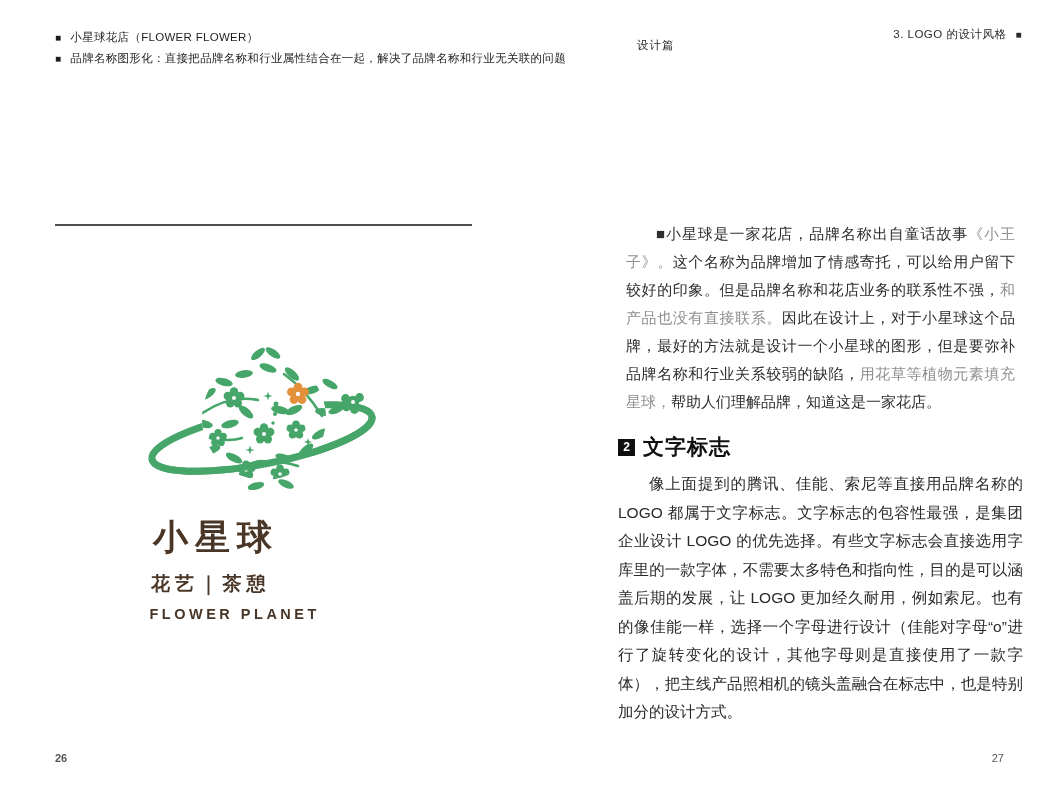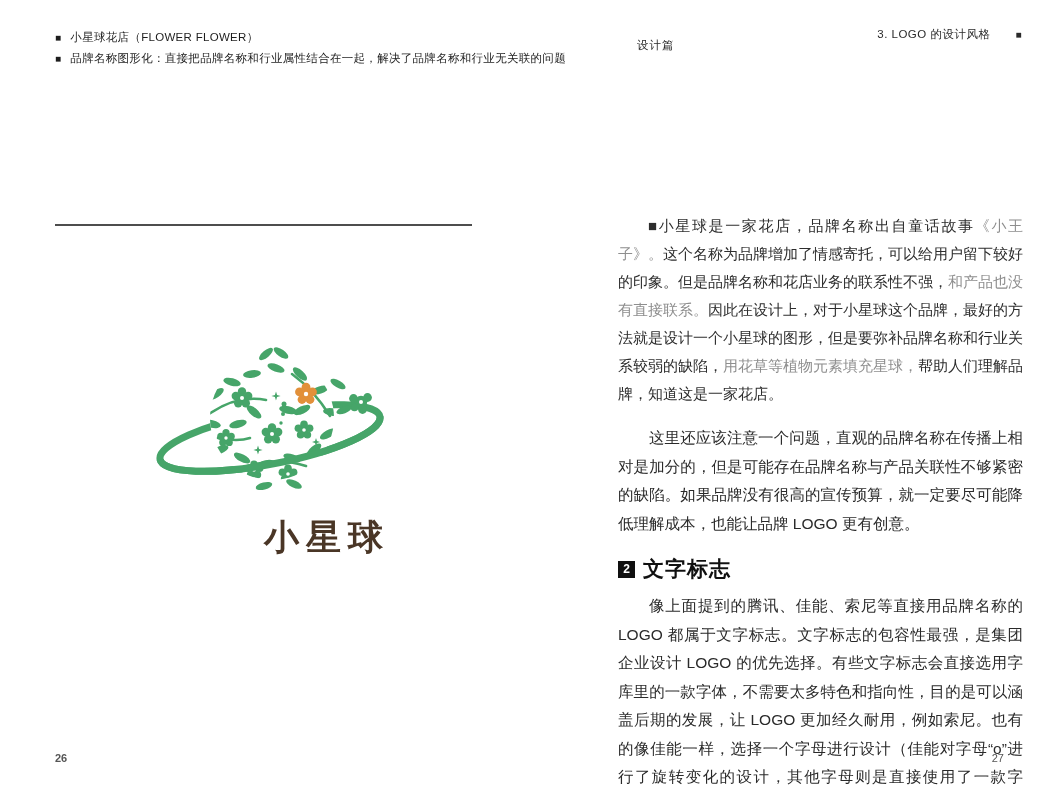--- a/index.html
+++ b/index.html
@@ -7,39 +7,39 @@
     width:1058px;height:793px;background:#ffffff;position:relative;overflow:hidden;
     font-family:"Liberation Sans",sans-serif;color:#1f1f1f;
   }
   .abs{position:absolute;}
 
   
   .left-head{left:55px;top:30px;}
   .head-line{display:flex;align-items:center;margin-bottom:6px;font-size:11.5px;color:#1d1d1d;letter-spacing:.3px;}
   .head-line .blk{font-size:10px;margin-right:9px;line-height:1;}
   .section-label{left:637px;top:38px;font-size:11.5px;color:#2a2a2a;letter-spacing:1px;}
-  .chapter-label{right:36px;top:27px;font-size:11.5px;color:#2a2a2a;display:flex;align-items:center;letter-spacing:.5px;gap:16px;}
+  .chapter-label{right:36px;top:27px;font-size:11.5px;color:#2a2a2a;display:flex;align-items:center;letter-spacing:.5px;}
   .chapter-label .blk{font-size:10px;margin-left:9px;line-height:1;}
 
   
   .hrule{left:55px;top:224px;width:417px;height:2px;background:#4d4d4d;}
-  .logo-block{left:146px;top:346px;width:244px;text-align:right;}
+  .logo-block{left:146px;top:346px;width:244px;text-align:left;}
   .logo-cn{margin-top:6px;font-size:35px;font-weight:bold;color:#4a3626;letter-spacing:7px;text-indent:7px;font-family:"DejaVu Sans",sans-serif;}
   .logo-sub{margin-top:10px;font-size:19px;font-weight:bold;color:#4a3626;letter-spacing:5px;text-indent:5px;}
   .logo-en{margin-top:9px;font-size:14.5px;font-weight:bold;color:#4a3626;letter-spacing:3.5px;text-indent:3.5px;}
   .pageno{font-size:11px;color:#555;}
   .pn-left{left:55px;top:752px;font-weight:bold;}
   .pn-right{right:54px;top:752px;text-align:center;}
 
   
   .right-col{left:618px;top:212px;width:405px;}
   .para-serif{
     font-family:Liberation Sans, sans-serif;
     font-size:15px;line-height:28px;text-align:justify;color:#2d2d2d;
-    text-indent:2em;margin:0;
+    text-indent:2em;margin:8px;
   }
   .para-serif .hl{color:#8e8e8e;}
   .para-sans{
     font-size:15.5px;line-height:28.5px;text-align:justify;color:#2a2a2a;
     text-indent:2em;margin:16px 0 0 0;
   }
   .sec-heading{margin-top:17px;display:flex;align-items:center;}
   .sec-num{width:17px;height:17px;background:#101010;color:#fff;font-size:12px;font-weight:bold;
     display:flex;align-items:center;justify-content:center;flex:0 0 auto;}
   .sec-title{margin-left:8px;font-size:21px;font-weight:bold;color:#101010;letter-spacing:1px;font-family:Liberation Serif, serif;}
@@ -207,31 +207,32 @@
         <circle cx="199.5" cy="52.5" r="4.4"></circle>
         <circle cx="213.5" cy="51.5" r="4.4"></circle>
       <circle cx="208.5" cy="63.5" r="4.4"></circle>
         <circle cx="200.5" cy="61.5" r="3.8"></circle>
       <ellipse cx="190" cy="64" rx="8" ry="3.4" transform="rotate(-20 190 64)"></ellipse>
     </g>
     <circle cx="207" cy="56" r="2" fill="#ffffff"></circle>
   </svg>
 
   <div class="logo-cn">小星球</div>
+  <div class="logo-sub">花艺｜茶憩</div>
+  <div class="logo-en">FLOWER PLANET</div>
 </div>
 
 <div class="abs pageno pn-left">26</div>
 
 <div class="abs right-col">
 
   <p class="para-serif">
     <span>■</span><span>小星球是一家花店，品牌名称出自童话故事</span><span class="hl">《小王子》。</span><span>这个名称为品牌增加了情感寄托，可以给用户留下较好的印象。但是品牌名称和花店业务的联系性不强，</span><span class="hl">和产品也没有直接联系。</span><span>因此在设计上，对于小星球这个品牌，最好的方法就是设计一个小星球的图形，但是要弥补品牌名称和行业关系较弱的缺陷，</span><span class="hl">用花草等植物元素填充星球，</span><span>帮助人们理解品牌，知道这是一家花店。</span>
   </p>
 
-  <p class="para-sans">这里还应该注意一个问题，直观的品牌名称在传播上相对是加分的，但是可能存在品牌名称与产品关联性不够紧密的缺陷。如果品牌没有很高的宣传预算，就一定要尽可能降低理解成本，也能让品牌 LOGO 更有创意。</p>
 
   <div class="sec-heading">
     <div class="sec-num">2</div>
     <div class="sec-title">文字标志</div>
   </div>
 
   <p class="para-sans para-body">像上面提到的腾讯、佳能、索尼等直接用品牌名称的 LOGO 都属于文字标志。文字标志的包容性最强，是集团企业设计 LOGO 的优先选择。有些文字标志会直接选用字库里的一款字体，不需要太多特色和指向性，目的是可以涵盖后期的发展，让 LOGO 更加经久耐用，例如索尼。也有的像佳能一样，选择一个字母进行设计（佳能对字母“o”进行了旋转变化的设计，其他字母则是直接使用了一款字体），把主线产品照相机的镜头盖融合在标志中，也是特别加分的设计方式。</p>
 
 </div>
 

